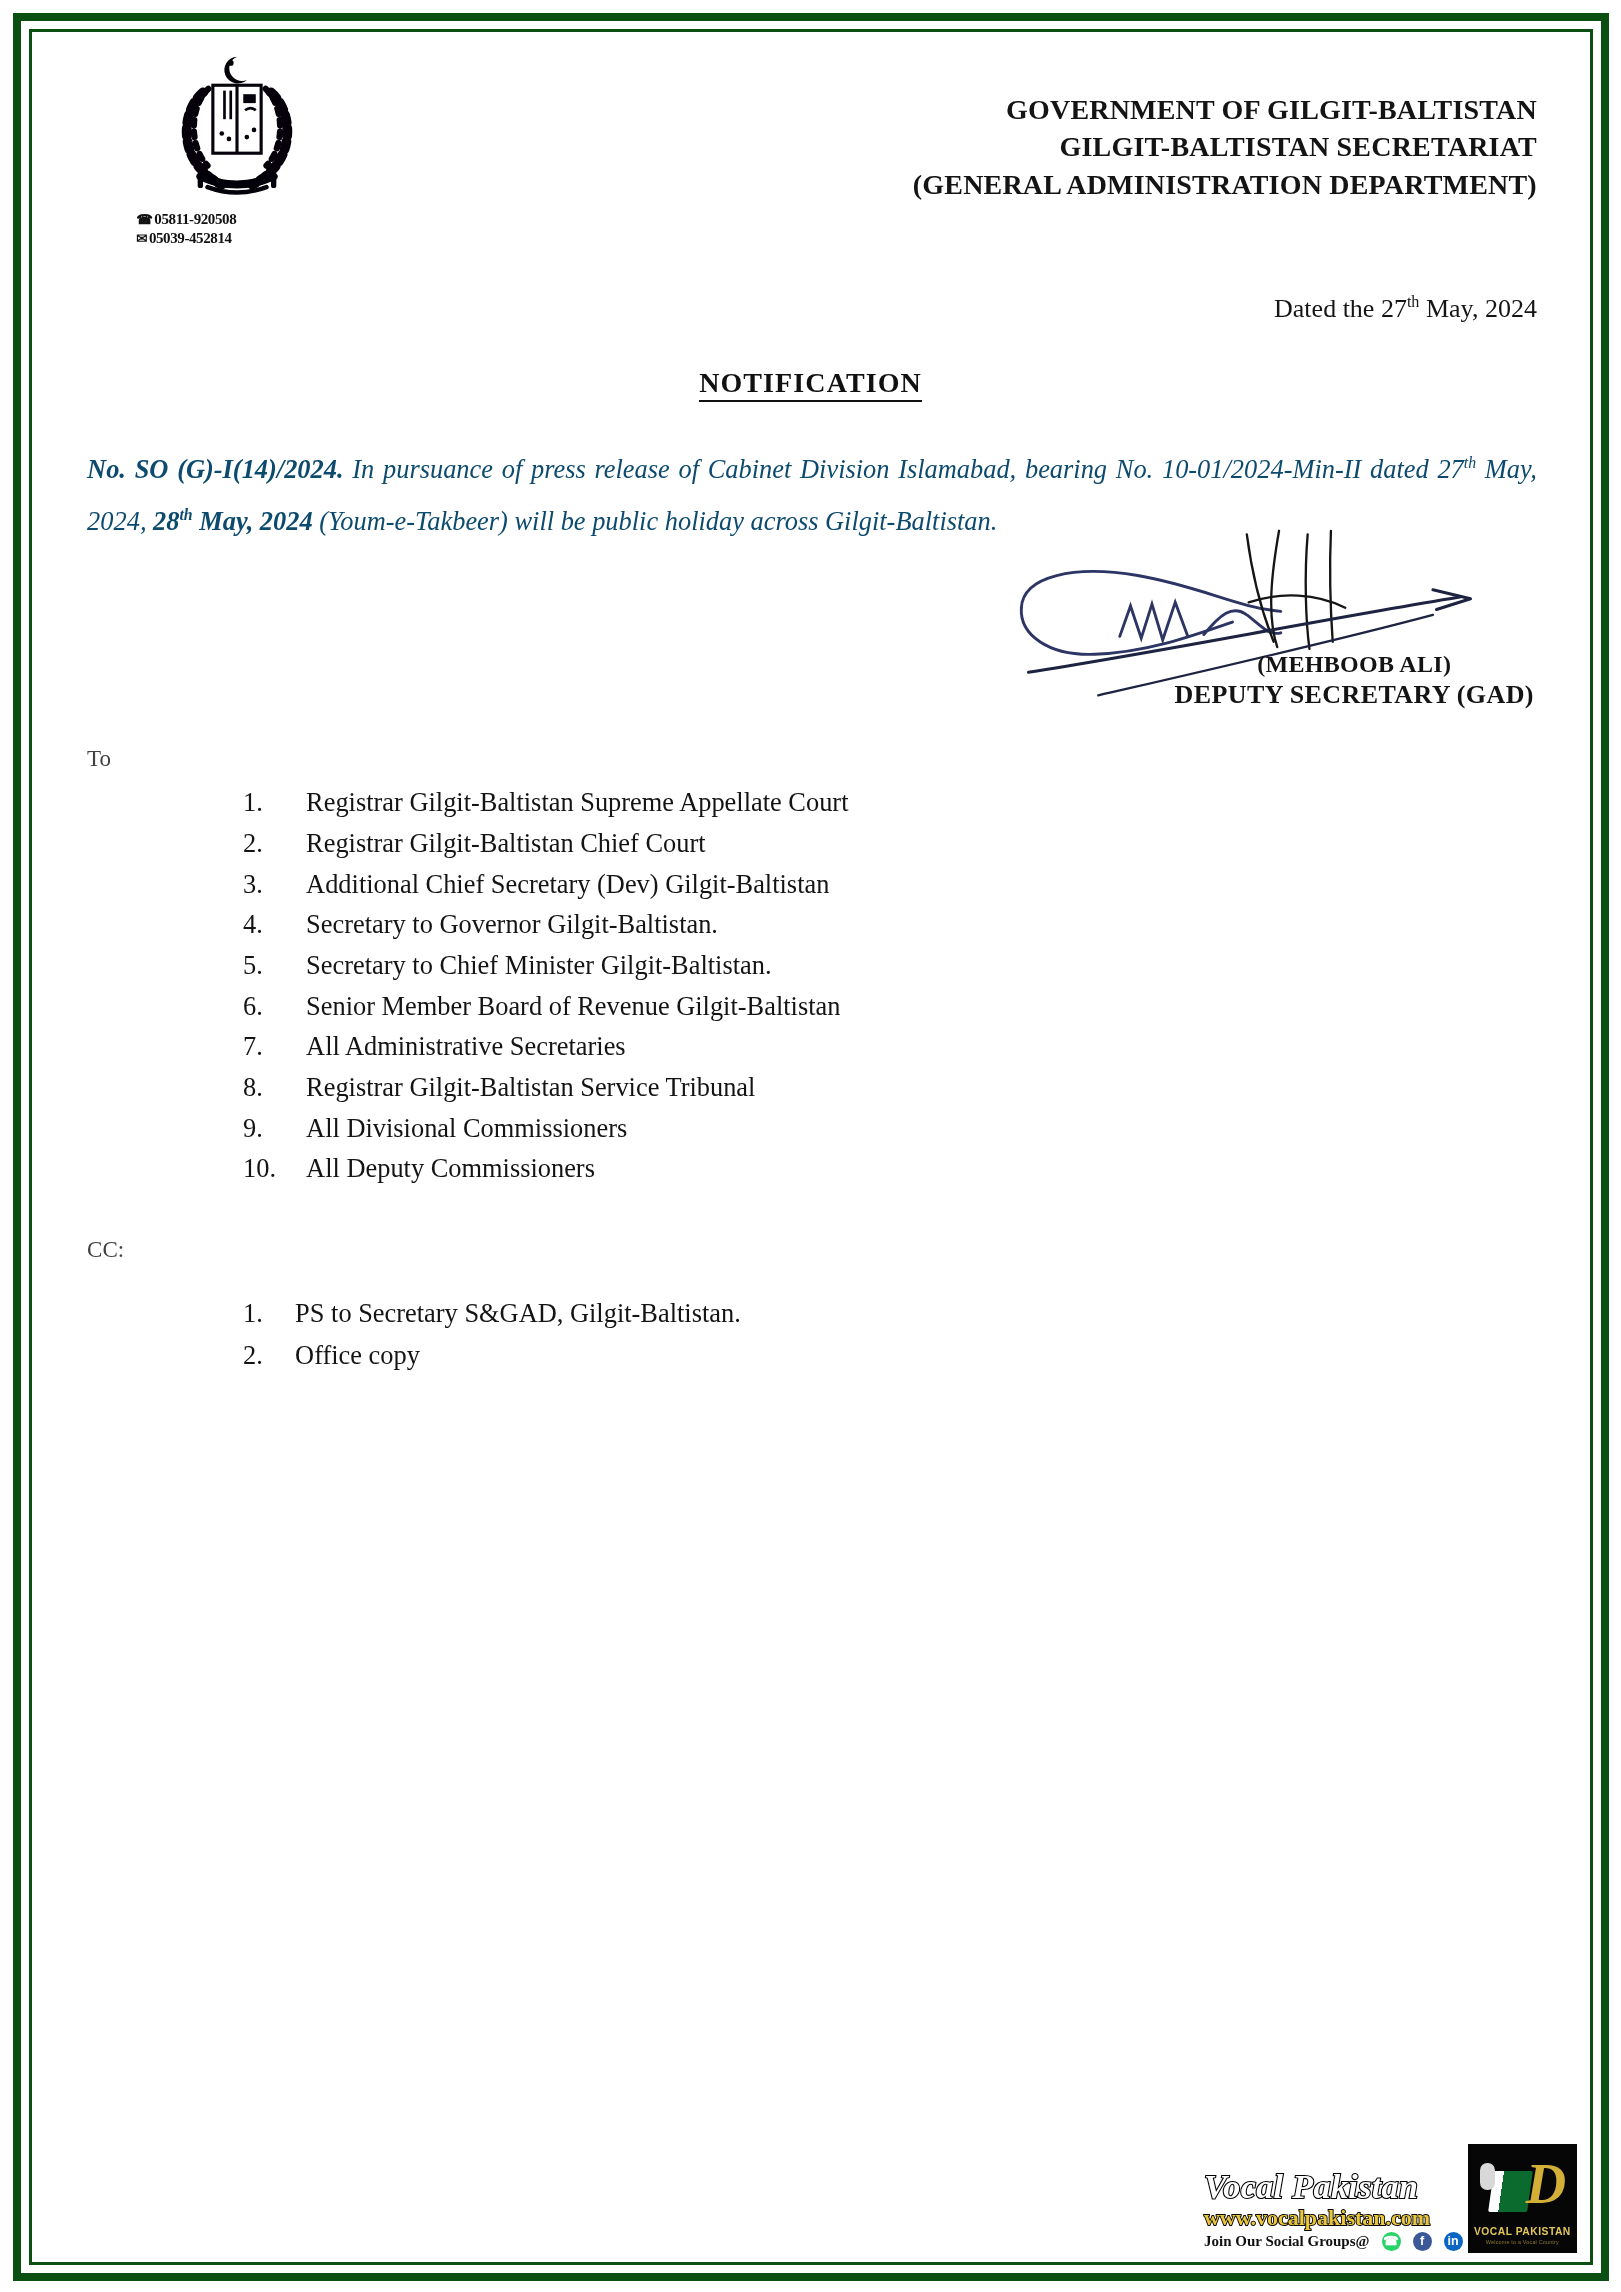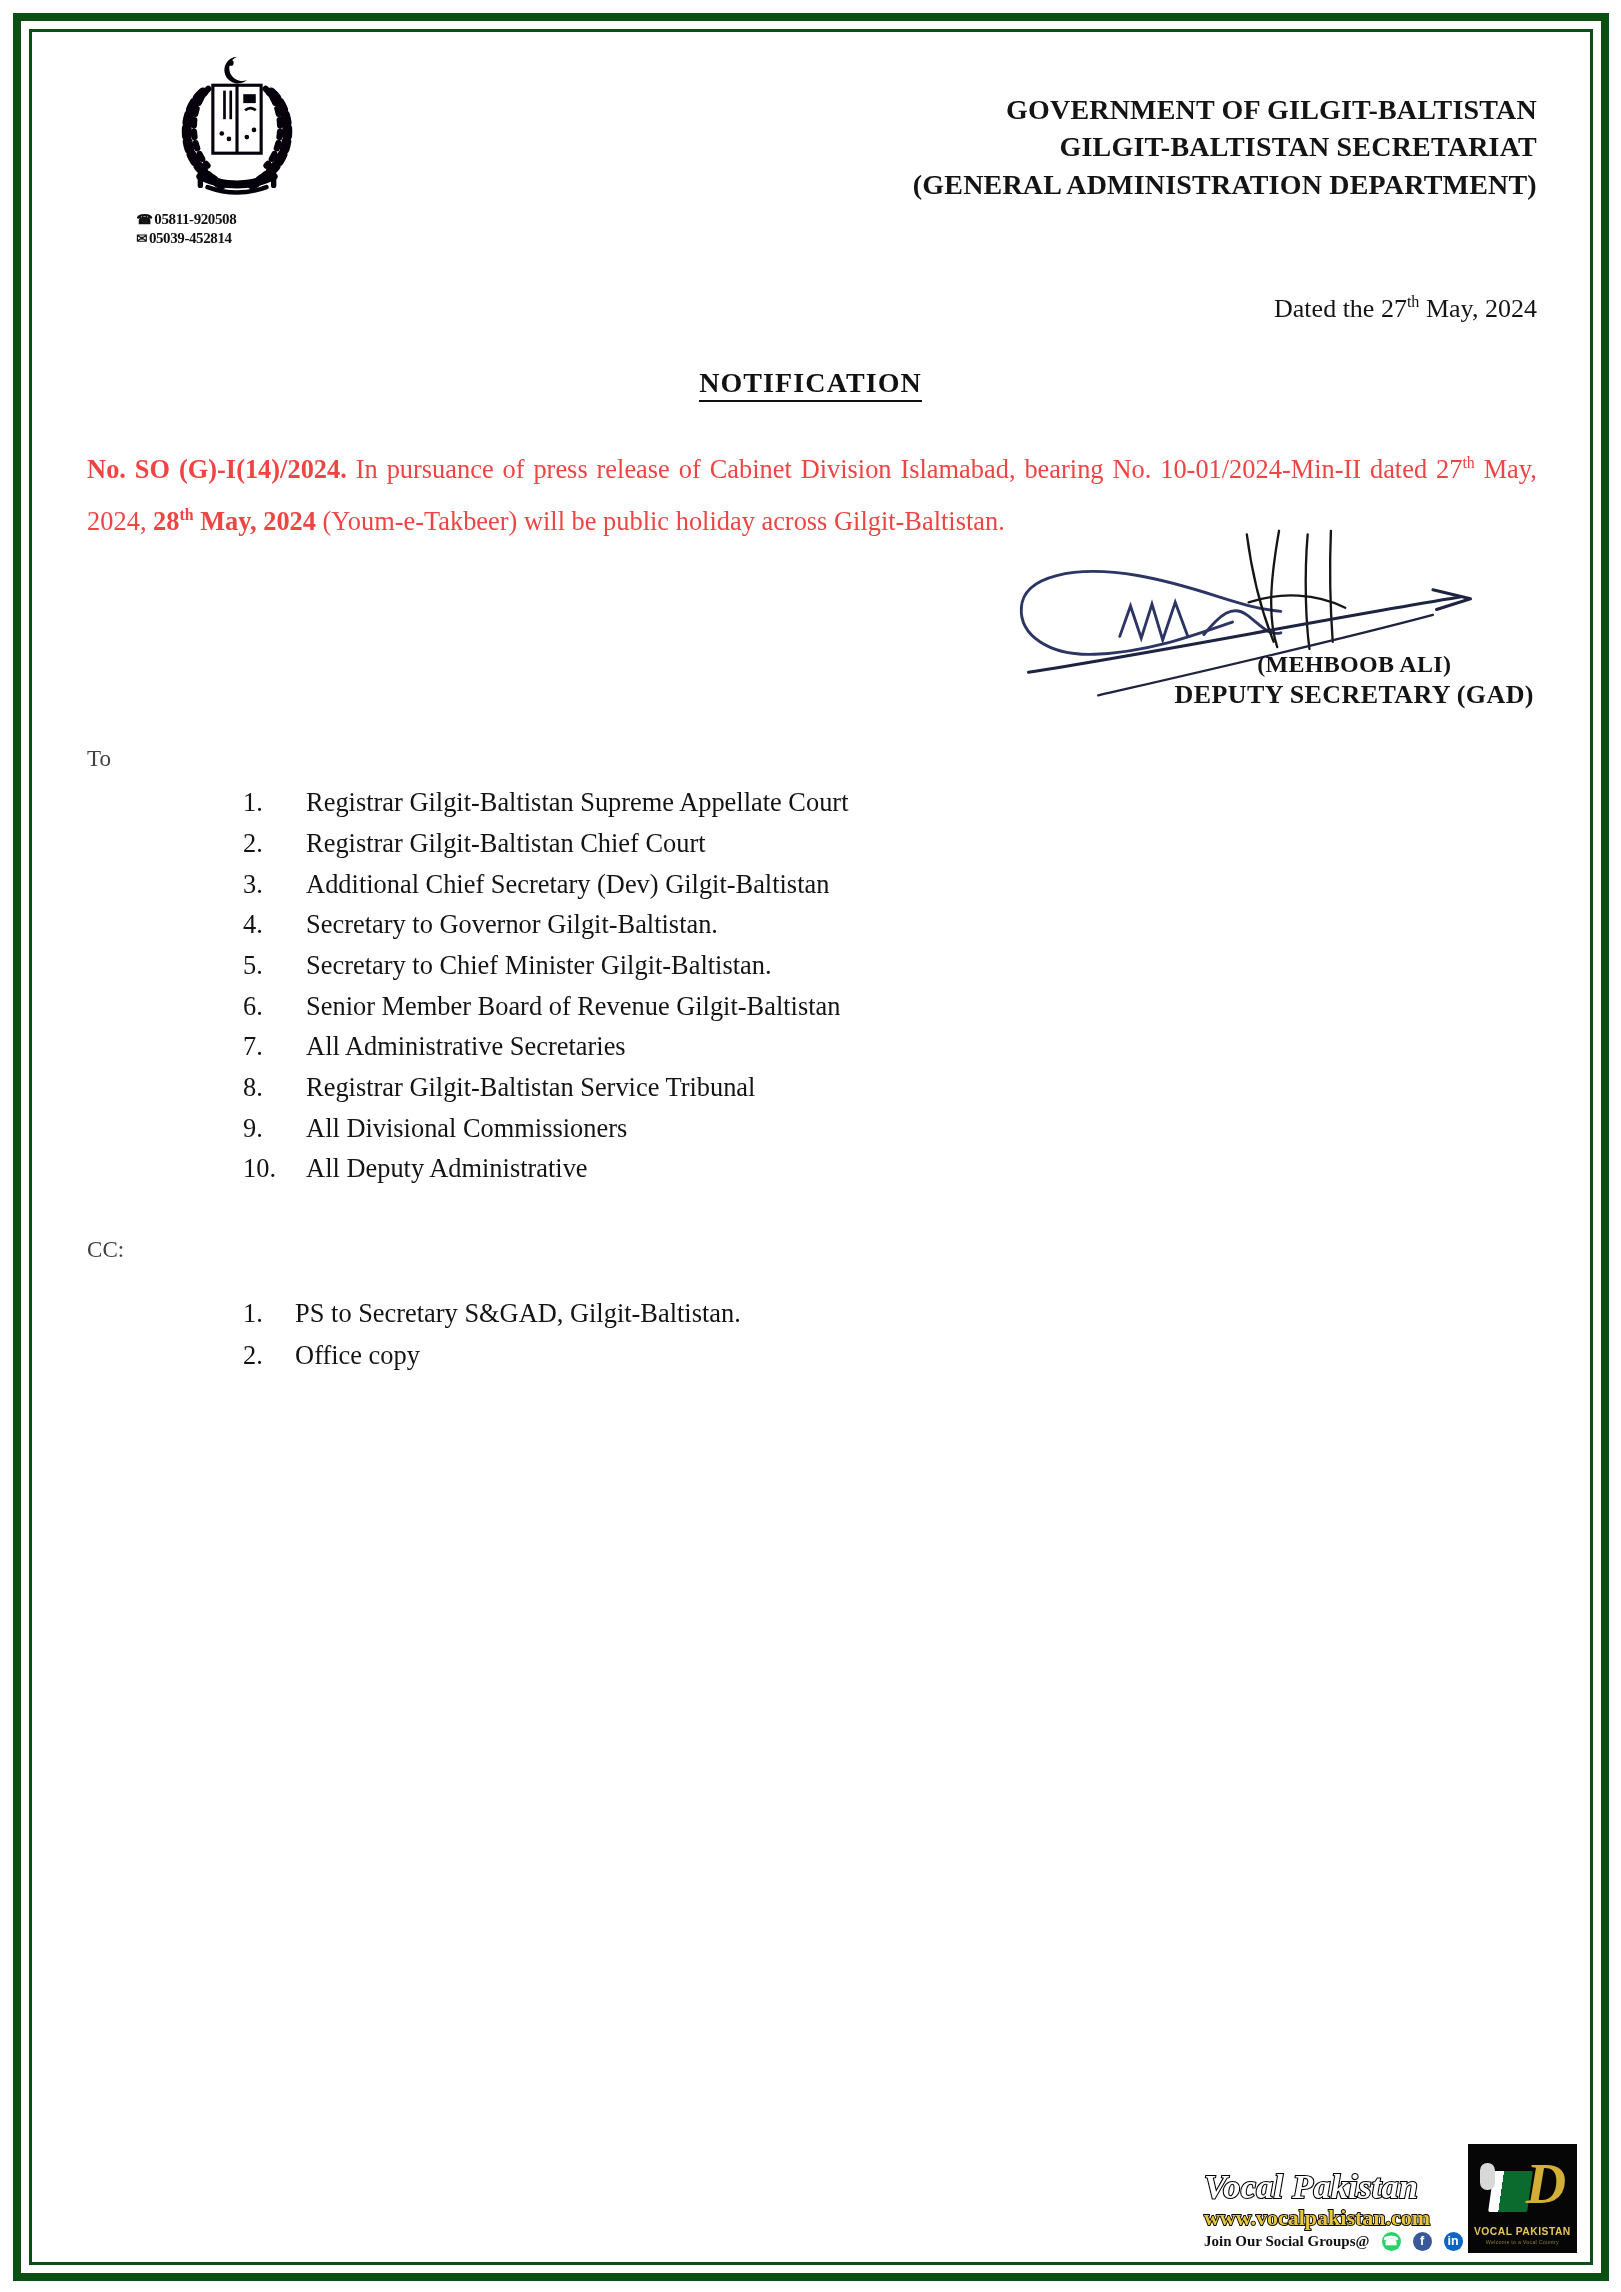--- a/index.html
+++ b/index.html
@@ -124,21 +124,22 @@
     padding-bottom: 1.8px;
   }
 
   
   .body-para {
     margin: 45px 49px 0 52px;
     font-family: "Liberation Serif", serif;
     font-size: 26.4px;
     line-height: 1.95;
     text-align: justify;
-    color: #ef4444;
+    color: #0c4a6e;
+    font-style: italic;
   }
   .body-para b { font-weight: bold; }
   .body-para sup { font-size: 0.6em; vertical-align: super; }
 
   
   .sign-block {
     position: relative;
     margin-top: 25px;
     height: 161px;
   }
@@ -458,21 +459,21 @@
       <li>
             <span class="num">8.</span>
             <span class="txt">Registrar Gilgit-Baltistan Service Tribunal</span>
           </li>
       <li>
             <span class="num">9.</span>
             <span class="txt">All Divisional Commissioners</span>
           </li>
       <li>
             <span class="num">10.</span>
-            <span class="txt">All Deputy Administrative</span>
+            <span class="txt">All Deputy Commissioners</span>
           </li>
     </ol>
 
     <div class="cc-label">CC:</div>
     <ol class="cc-list">
       <li>
             <span class="num">1.</span>
             <span class="txt">PS to Secretary S&amp;GAD, Gilgit-Baltistan.</span>
           </li>
       <li>

